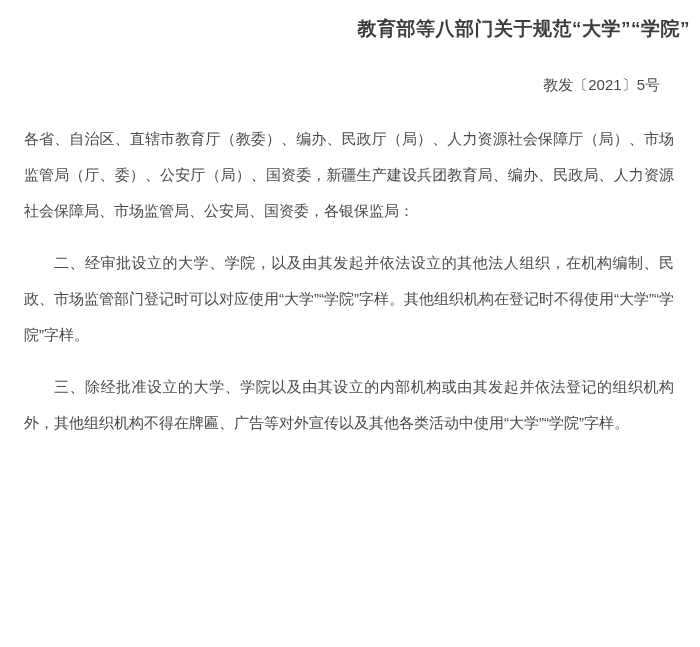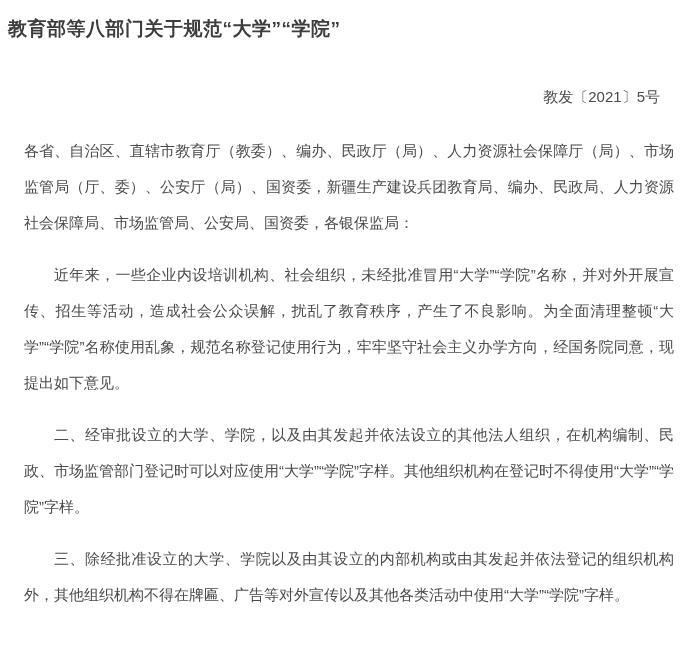--- a/index.html
+++ b/index.html
@@ -16,29 +16,29 @@
     height: 647px;
     padding: 15px 10px 0 8px;
     font-family: "Liberation Sans", "DejaVu Sans", sans-serif;
     color: #4a4a4a;
   }
   .title {
     margin: 0;
     font-size: 19px;
     line-height: 28px;
     font-weight: 700;
-    text-align: left;
+    text-align: right;
     color: #3d3d3d;
     letter-spacing: 0.5px;
   }
   .title-line {
     display: block;
   }
   .doc-number {
-    margin-top: 44px;
+    margin-top: 32px;
     padding-right: 30px;
     text-align: right;
     font-size: 15px;
     line-height: 20px;
     color: #4a4a4a;
   }
   .body-text {
     margin-top: 26px;
     font-size: 15px;
     line-height: 36px;
@@ -56,17 +56,16 @@
 
 <div class="page">
   <h1 class="title">
     <span class="title-line">教育部等八部门关于规范“大学”“学院”</span>
   </h1>
 
   <div class="doc-number">教发〔2021〕5号</div>
 
   <div class="body-text">
     <p class="salutation">各省、自治区、直辖市教育厅（教委）、编办、民政厅（局）、人力资源社会保障厅（局）、市场监管局（厅、委）、公安厅（局）、国资委，新疆生产建设兵团教育局、编办、民政局、人力资源社会保障局、市场监管局、公安局、国资委，各银保监局：</p>
-    <p class="para">近年来，一些企业内设培训机构、社会组织，未经批准冒用“大学”“学院”名称，并对外开展宣传、招生等活动，造成社会公众误解，扰乱了教育秩序，产生了不良影响。为全面清理整顿“大学”“学院”名称使用乱象，规范名称登记使用行为，牢牢坚守社会主义办学方向，经国务院同意，现提出如下意见。</p>
     <p class="para">二、经审批设立的大学、学院，以及由其发起并依法设立的其他法人组织，在机构编制、民政、市场监管部门登记时可以对应使用“大学”“学院”字样。其他组织机构在登记时不得使用“大学”“学院”字样。</p>
     <p class="para">三、除经批准设立的大学、学院以及由其设立的内部机构或由其发起并依法登记的组织机构外，其他组织机构不得在牌匾、广告等对外宣传以及其他各类活动中使用“大学”“学院”字样。</p>
   </div>
 </div>
 
 </body></html>

